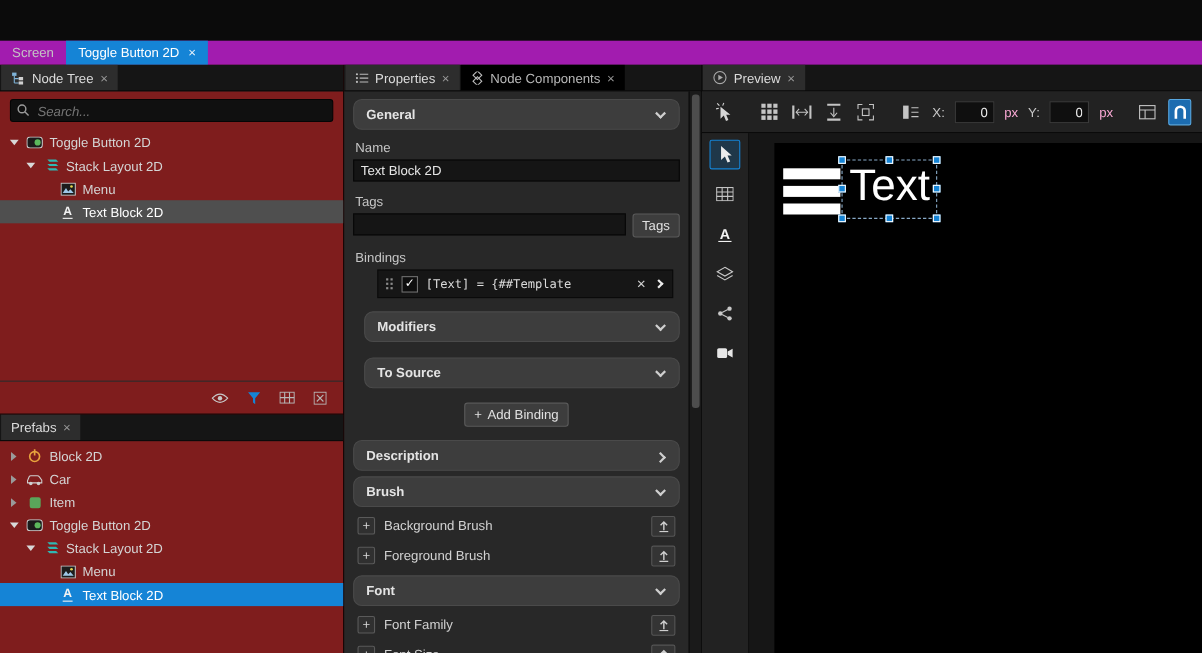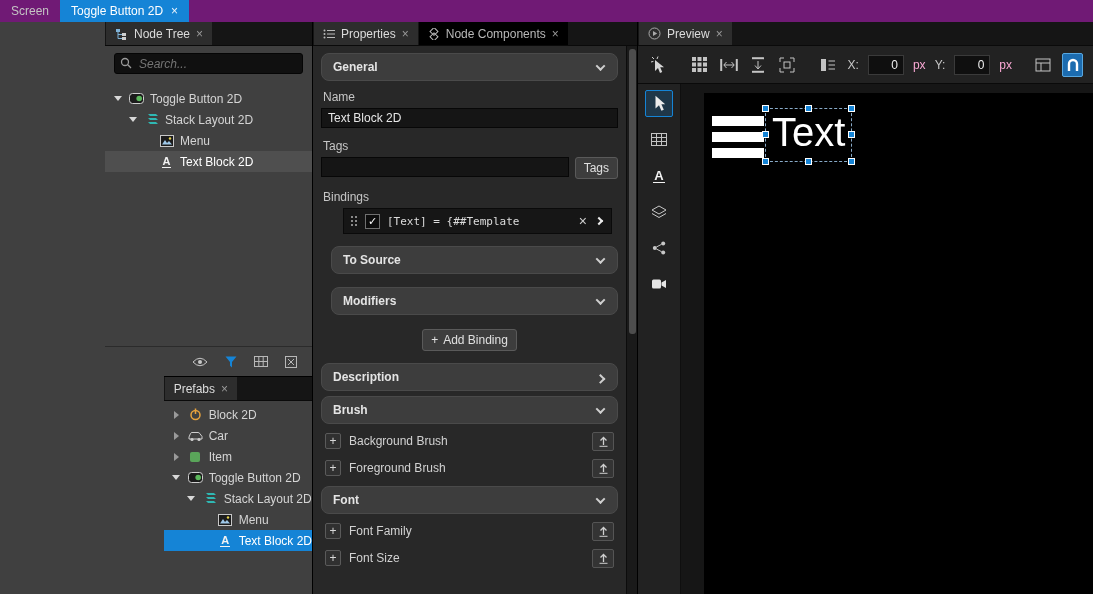--- a/index.html
+++ b/index.html
@@ -1,31 +1,31 @@
 <!DOCTYPE html>
 <html><head>
 <meta charset="utf-8">
 <style>
 *{margin:0;padding:0;box-sizing:border-box;}
 html,body{width:1093px;height:594px;overflow:hidden;background:#0b0b0b;font-family:"Liberation Sans",sans-serif;font-size:12px;color:#cfcfcf;}
 .app{width:1093px;height:594px;display:flex;flex-direction:column;}
-.topbar{height:22px;flex:0 0 22px;background:#701a75;display:flex;align-items:stretch;}
+.topbar{height:22px;flex:0 0 22px;background:#a21caf;display:flex;align-items:stretch;margin-top:37px;}
 .toptab{display:flex;align-items:center;gap:8px;padding:0 11px;color:#c4c4c4;}
 .toptab.active{background:#1584d6;color:#fff;}
 .x{color:#9a9a9a;font-size:12px;line-height:1;}
 .toptab.active .x{color:#eaf4fc;}
 .main{flex:1;display:flex;min-height:0;background:#141414;}
 
 
-.col-left{width:313px;flex:0 0 313px;display:flex;flex-direction:column;border-right:1px solid #000;background:#404040;align-items:flex-end;}
+.col-left{width:313px;flex:0 0 313px;display:flex;flex-direction:column;border-right:1px solid #000;background:#7f1d1d;}
 .tabbar{height:24px;flex:0 0 24px;background:#151515;display:flex;align-items:stretch;gap:1px;padding-left:1px;border-bottom:1px solid #0a0a0a;}
 .ptab{display:flex;align-items:center;gap:6px;padding:0 9px;background:#000000;color:#b8b8b8;}
 .ptab.active{background:#2d2d2d;color:#dcdcdc;}
 .nodetree{flex:1 1 auto;display:flex;flex-direction:column;min-height:0;}
-.searchwrap{margin:7px 9px 18px 9px;position:relative;height:17px;flex:0 0 auto;}
+.searchwrap{margin:7px 9px 12px 9px;position:relative;height:17px;flex:0 0 auto;}
 .searchwrap .mag{position:absolute;left:6px;top:4px;}
 .search{width:100%;height:21px;background:#101010;border:1px solid #050505;border-radius:3px;color:#b6b6b6;font-style:italic;padding:0 6px 0 24px;font-size:12px;outline:none;}
 .tree{flex:1;min-height:0;}
 .trow{height:21px;display:flex;align-items:center;gap:5px;padding-left:calc(7px + var(--d)*15px);color:#d4d4d4;white-space:nowrap;}
 .trow.selgray{background:#4f4f4f;color:#fff;}
 .trow.selblue{background:#1584d6;color:#fff;}
 .aslot{width:11px;flex:0 0 11px;display:flex;justify-content:center;}
 .arr-d{width:0;height:0;border-left:4px solid transparent;border-right:4px solid transparent;border-top:5px solid #d8d8d8;}
 .arr-r{width:0;height:0;border-top:4px solid transparent;border-bottom:4px solid transparent;border-left:5px solid #9a9a9a;}
 .ticon{width:17px;flex:0 0 17px;display:flex;justify-content:center;align-items:center;}
@@ -356,29 +356,29 @@
 
 
           <div class="bindrow">
             <span class="dots"></span>
             <span class="cbox">✓</span>
             <span class="bexpr">[Text] = {##Template</span>
             <span class="bx">×</span>
             <span class="bchev"></span>
           </div>
 
+          <div class="sech subsec" style="margin-bottom:14px;">
+            <span class="t">Modifiers</span>
+            <span class="chevwrap">
+                <span class="chev down"></span>
+              </span>
+          </div>
+
           <div class="sech subsec" style="margin-bottom:13px;">
             <span class="t">To Source</span>
-            <span class="chevwrap">
-                <span class="chev down"></span>
-              </span>
-          </div>
-
-          <div class="sech subsec" style="margin-bottom:14px;">
-            <span class="t">Modifiers</span>
             <span class="chevwrap">
                 <span class="chev down"></span>
               </span>
           </div>
 
           <button class="btn addbind">
             <span>+</span>
             <span>Add Binding</span>
           </button>
 

